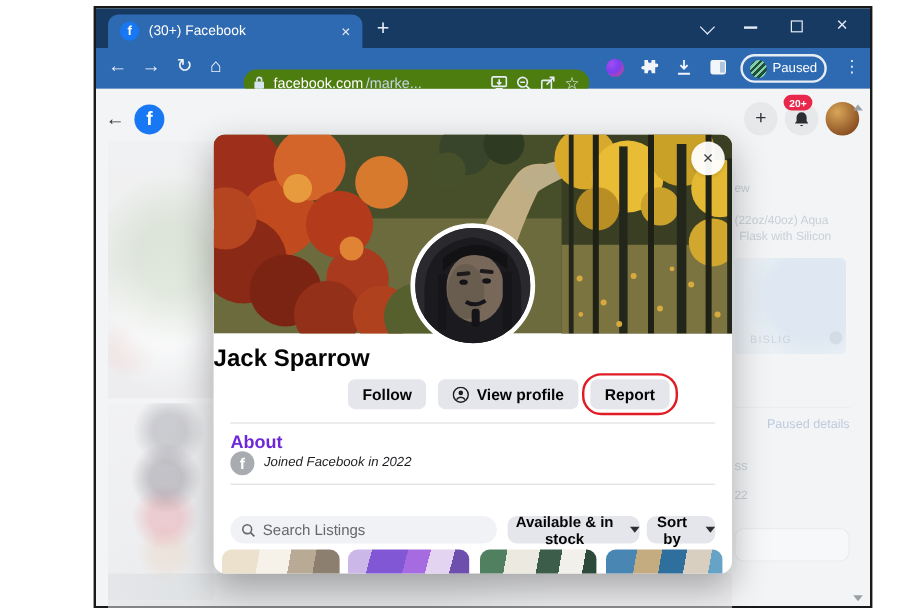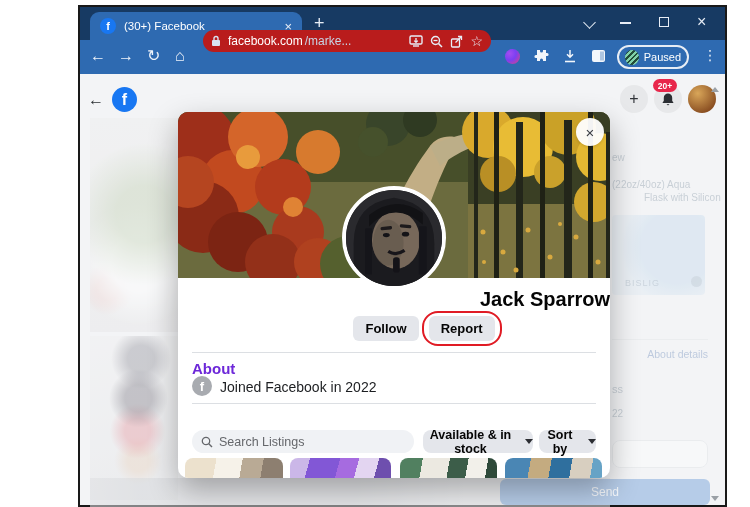--- a/index.html
+++ b/index.html
@@ -16,21 +16,21 @@
   .tab-title { color:#fff; font-size:11.5px; flex:1; white-space:nowrap; overflow:hidden; }
   .tab-x { color:#e7edf6; font-size:13px; cursor:default; }
   .newtab { left:314px; top:14px; color:#e7edf6; font-size:18px; line-height:18px; }
   .winctl { color:#e7edf6; font-size:16px; }
   .chev { width:9px; height:9px; border-right:1.7px solid #e7edf6; border-bottom:1.7px solid #e7edf6; transform:rotate(45deg); }
   .min-bar { width:11px; height:2px; background:#e7edf6; }
   .max-box { width:10px; height:10px; border:1.7px solid #e7edf6; }
 
   .toolbar { left:80px; top:40px; width:645px; height:34px; background:#2e6ab1; display:flex; align-items:center; }
   .navic { color:#eef3fa; font-size:16px; line-height:16px; text-align:center; }
-  .omnibox { left:203px; top:30px; width:288px; height:22px; background:#b91c1c; border-radius:12px; display:flex; align-items:center; padding:0 8px; gap:7px; }
+  .omnibox { left:203px; top:58px; width:288px; height:22px; background:#4d7c0f; border-radius:12px; display:flex; align-items:center; padding:0 8px; gap:7px; }
   .url-host { color:#ffffff; font-size:12px; }
   .url-path { color:#c7d5e6; font-size:12px; }
   .ext-circle { width:15px; height:15px; border-radius:50%; background:radial-gradient(circle at 30% 30%, #a34df0 0%, #7b3ff2 45%, #e0457b 100%); }
   .paused-pill { left:617px; top:45px; width:72px; height:24px; border:2px solid #e7edf5; border-radius:13px; display:flex; align-items:center; gap:5px; padding:0 6px;justify-content:flex-end; }
   .paused-logo { width:15px; height:15px; border-radius:50%; background:repeating-linear-gradient(135deg,#7fd0a8 0 2px,#234d38 2px 4px); }
   .paused-label { color:#fff; font-size:11px; }
 
   
   .content { left:80px; top:74px; width:645px; height:431px; background:#f3f4f6; overflow:hidden; }
   .fb-back { left:88px; top:91px; color:#2b2f33; font-size:16px; }
@@ -65,29 +65,29 @@
   .bg-bottom { left:90px; top:478px; width:520px; height:29px;
     background: radial-gradient(circle at 30% 10%, rgba(200,202,206,.5) 0 30%, transparent 60%), #e9eaec; }
   .send-btn { left:500px; top:479px; width:210px; height:26px; border-radius:6px; background:#b6cce8; color:#f6f9fd; font-size:12px; display:flex; align-items:center; justify-content:center; }
 
   
   .modal { left:178px; top:112px; width:432px; height:366px; background:#fff; border-radius:10px; overflow:hidden; box-shadow:0 12px 30px rgba(0,0,0,.30); }
   .modal .inner-abs { position:absolute; }
   .cover { left:0; top:0; width:432px; height:166px; }
   .modal-close { left:398px; top:6px; width:28px; height:28px; border-radius:50%; background:rgba(255,255,255,.95); color:#3a3d42; font-size:15px; display:flex; align-items:center; justify-content:center; box-shadow:0 1px 3px rgba(0,0,0,.15); }
   .pfp { left:164px; top:74px; width:104px; height:104px; border-radius:50%; border:4px solid #fff; overflow:hidden; background:#222; }
-  .pname { left:0; top:176px; width:432px; text-align:right; font-size:20px; font-weight:bold; color:#050505; }
+  .pname { left:0; top:176px; width:432px; text-align:left; font-size:20px; font-weight:bold; color:#050505; }
   .btn-row { left:0; top:204px; width:492px; display:flex; justify-content:center; gap:10px; }
   .fbtn { height:25px; background:#e4e6eb; border-radius:6px; border:none; display:flex; align-items:center; gap:6px; padding:0 12px; font-size:13px; font-weight:600; color:#050505; font-family:"Liberation Sans",sans-serif; }
   .report-wrap { position:relative; }
   .report-ring { position:absolute; left:-7px; top:-5px; width:calc(100% + 14px); height:35px; border:2.5px solid #e01b24; border-radius:16px; pointer-events:none; }
   .mdivider { left:14px; width:404px; height:1px; background:#dcdfe3; }
   .sec-h { font-size:15px; font-weight:600; color:#6d28d9; }
   .about-ic { left:14px; top:264px; width:20px; height:20px; border-radius:50%; background:#a8abb0; color:#fff; font-weight:bold; font-size:13px; display:flex; align-items:center; justify-content:center; }
-  .joined { left:42px; top:267px; font-size:14px; color:#1c1e21; }
+  .joined { left:42px; top:267px; font-size:11px; color:#1c1e21;font-style:italic; }
   .search-pill { left:14px; top:318px; width:222px; height:23px; border-radius:12px; background:#f0f2f5; display:flex; align-items:center; gap:6px; padding:0 9px; }
   .search-pill input { border:none; outline:none; background:transparent; font-size:12.5px; color:#1c1e21; width:170px; font-family:"Liberation Sans",sans-serif; }
   .search-pill input::placeholder { color:#65676b; }
   .filter-btn { height:23px; background:#e4e6eb; border:none; border-radius:8px; display:flex; align-items:center; justify-content:center; gap:7px; font-size:12.5px; font-weight:600; color:#050505; font-family:"Liberation Sans",sans-serif; }
   .caret { width:0; height:0; border-left:4px solid transparent; border-right:4px solid transparent; border-top:5px solid #2c2e33; }
   .thumb { top:346px; height:40px; border-radius:8px 8px 0 0; }
   .t1 { left:7px;  width:98px;  background:linear-gradient(100deg,#ece1cd 0 30%,#f6f2e9 30% 55%,#b9aa95 55% 75%,#8d7f70 75%); }
   .t2 { left:112px; width:101px; background:linear-gradient(105deg,#cbb7e8 0 18%,#8257d6 18% 45%,#a66be0 45% 62%,#e3d5f1 62% 80%,#6e4fae 80%); }
   .t3 { left:222px; width:97px;  background:linear-gradient(100deg,#518060 0 22%,#ece9e1 22% 48%,#3c5d49 48% 66%,#f2f0ea 66% 85%,#2e4a3a 85%); }
   .t4 { left:327px; width:97px;  background:linear-gradient(100deg,#4a86b4 0 25%,#c4ab80 25% 45%,#2f6f9e 45% 65%,#d8cfc0 65% 85%,#67a3c6 85%); }
@@ -181,31 +181,30 @@
   </div>
   <div class="abs badge">20+</div>
   <div class="abs avatar-sm"></div>
   <div class="abs scroll-up"></div>
   <div class="abs scroll-dn"></div>
 
   <div class="abs bg-photo1 dim"></div>
   <div class="abs bg-photo2 dim"></div>
   <div class="abs bg-frag dim" style="left:612px; top:152px;">ew</div>
   <div class="abs bg-frag dim" style="left:612px; top:179px;">(22oz/40oz) Aqua</div>
-  <div class="abs bg-frag dim" style="left:616px; top:192px;margin-left:28px;">Flask with Silicon</div>
+  <div class="abs bg-frag dim" style="left:616px; top:192px;">Flask with Silicon</div>
   <div class="abs bg-map dim"></div>
   <div class="abs bg-map-label dim">BISLIG</div>
   <div class="abs bg-info dim"></div>
   <div class="abs bg-hr dim"></div>
-  <div class="abs seller-link dim">About details</div>
+  <div class="abs seller-link dim">Paused details</div>
   <div class="abs bg-frag dim" style="left:612px; top:383px; font-size:11px;">ss</div>
   <div class="abs bg-frag dim" style="left:612px; top:408px;">22</div>
   <div class="abs bg-msgbox dim"></div>
   <div class="abs bg-bottom dim"></div>
-  <div class="abs send-btn">Send</div>
 
   <div class="abs modal">
 
     <svg class="inner-abs cover" width="432" height="166" viewBox="0 0 432 166">
       <rect width="432" height="166" fill="#6b6b3e"></rect>
       <rect width="432" height="70" fill="#474f2a"></rect>
       <rect x="290" width="142" height="166" fill="#3a3f24"></rect>
       <rect x="290" y="92" width="142" height="74" fill="#7c7440"></rect>
       <circle cx="210" cy="12" r="22" fill="#39452a"></circle>
         <circle cx="242" cy="8" r="17" fill="#2f3a22"></circle>
@@ -274,20 +273,28 @@
         <rect x="76" y="38" width="8" height="50" fill="#15151a"></rect>
       </svg>
     </div>
 
     <div class="inner-abs pname">Jack Sparrow</div>
 
     <div class="inner-abs btn-row">
       <button class="fbtn">
           <span>Follow</span>
         </button>
+      <button class="fbtn">
+        <svg width="14" height="14" viewBox="0 0 14 14">
+            <circle cx="7" cy="7" r="6.2" fill="none" stroke="#1c1e21" stroke-width="1.2"></circle>
+            <circle cx="7" cy="5.4" r="1.9" fill="#1c1e21"></circle>
+            <path d="M3.4 11a4.3 4.3 0 0 1 7.2 0" fill="none" stroke="#1c1e21" stroke-width="1.3"></path>
+          </svg>
+        <span>View profile</span>
+      </button>
       <span class="report-wrap">
         <button class="fbtn">
             <span>Report</span>
           </button>
         <span class="report-ring"></span>
       </span>
     </div>
 
     <div class="inner-abs mdivider" style="top:240px;"></div>
     <div class="inner-abs sec-h" style="left:14px; top:248px;">About</div>

